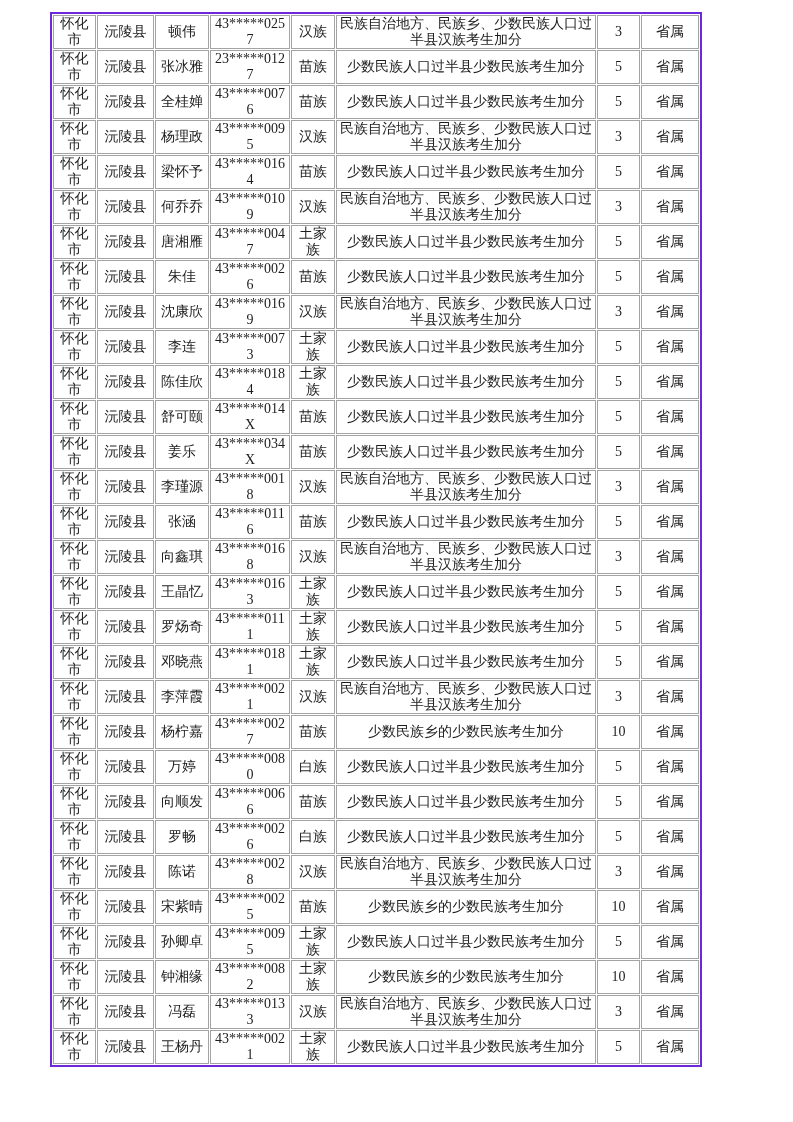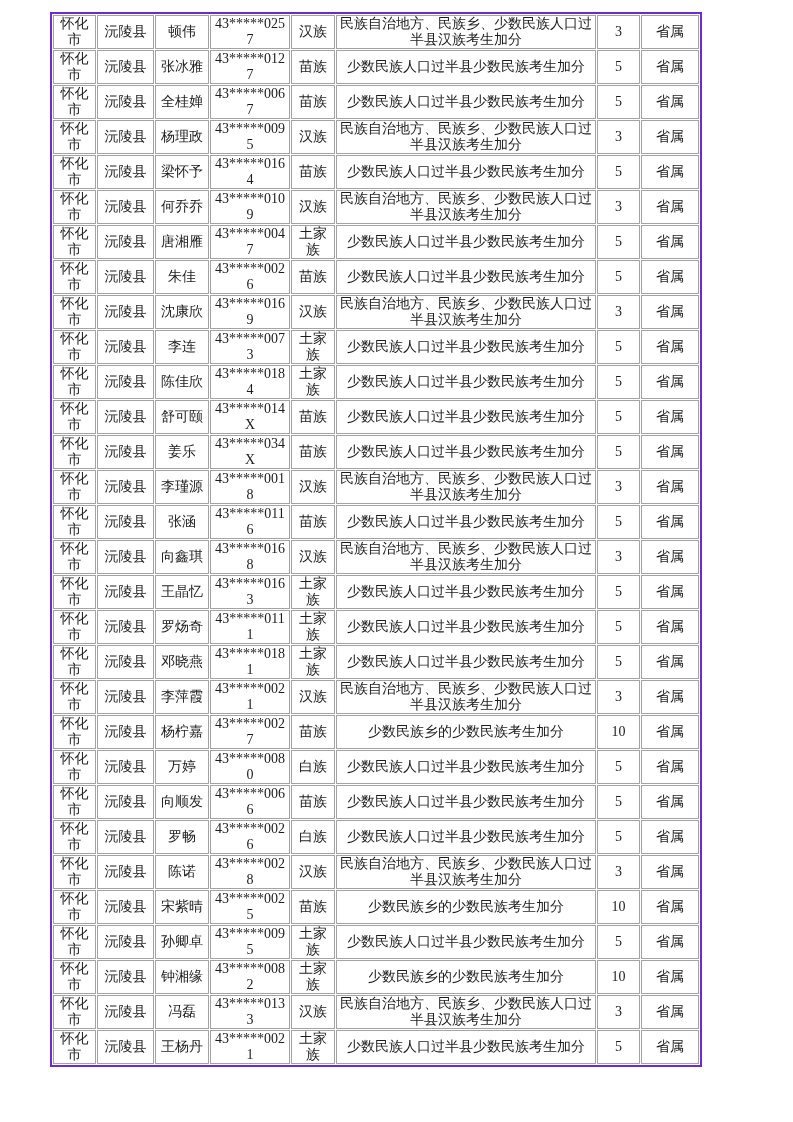--- a/index.html
+++ b/index.html
@@ -60,31 +60,31 @@
     <td class="c-id">43*****0257</td>
     <td class="c-ethnicity">汉族</td>
     <td class="c-reason">民族自治地方、民族乡、少数民族人口过半县汉族考生加分</td>
     <td class="c-points">3</td>
     <td class="c-affiliation">省属</td>
   </tr>
         <tr>
     <td class="c-city">怀化市</td>
     <td class="c-county">沅陵县</td>
     <td class="c-name">张冰雅</td>
-    <td class="c-id">43*****0127</td>
+    <td class="c-id">23*****0127</td>
     <td class="c-ethnicity">苗族</td>
     <td class="c-reason">少数民族人口过半县少数民族考生加分</td>
     <td class="c-points">5</td>
     <td class="c-affiliation">省属</td>
   </tr>
         <tr>
     <td class="c-city">怀化市</td>
     <td class="c-county">沅陵县</td>
     <td class="c-name">全桂婵</td>
-    <td class="c-id">43*****0067</td>
+    <td class="c-id">43*****0076</td>
     <td class="c-ethnicity">苗族</td>
     <td class="c-reason">少数民族人口过半县少数民族考生加分</td>
     <td class="c-points">5</td>
     <td class="c-affiliation">省属</td>
   </tr>
         <tr>
     <td class="c-city">怀化市</td>
     <td class="c-county">沅陵县</td>
     <td class="c-name">杨理政</td>
     <td class="c-id">43*****0095</td>

